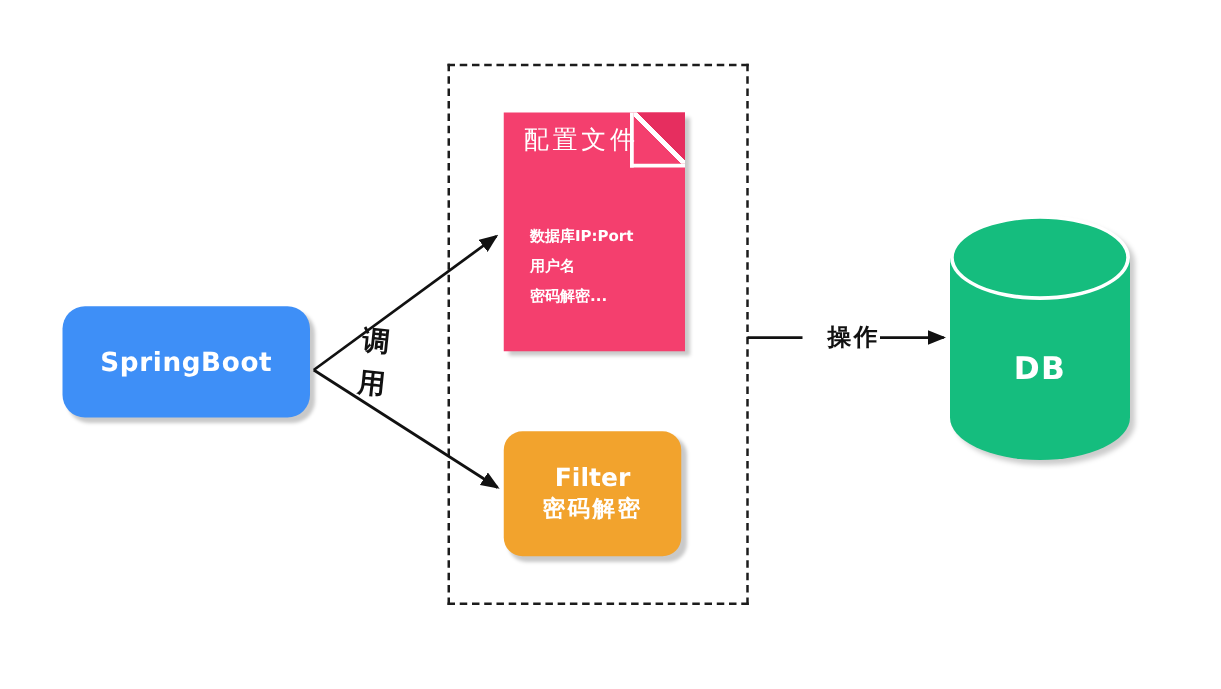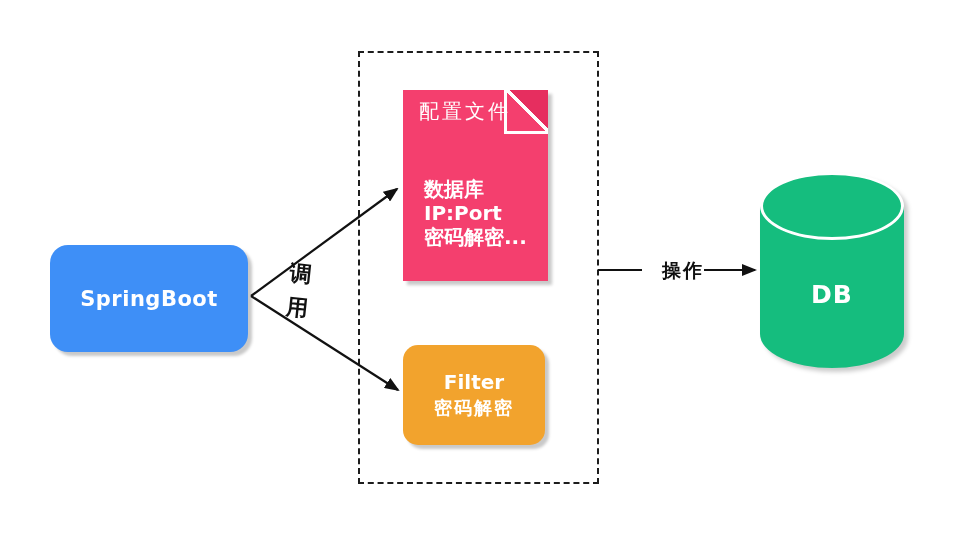--- a/index.html
+++ b/index.html
@@ -5,21 +5,21 @@
   * { margin:0; padding:0; box-sizing:border-box; }
   html,body { background:#ffffff; }
   body { font-family:"DejaVu Sans","Liberation Sans",sans-serif; }
   .canvas {
     position:relative; width:977px; height:551px; background:#ffffff; overflow:hidden;
   }
   .edges { position:absolute; left:0; top:0; width:977px; height:551px; z-index:5; pointer-events:none; }
 
   
   .springboot {
-    position:absolute; left:50px; top:245px; width:198px; height:107px;
+    position:absolute; left:50px; top:245px; width:198px; height:89px;
     border-radius:18px; box-shadow:4px 4px 3px #c9c9c9;
     display:flex; align-items:center; justify-content:center;
     color:#ffffff; font-size:21px; font-weight:bold; z-index:4; letter-spacing:0.5px;
   }
 
   
   .dashed-box {
     position:absolute; left:358px; top:51px; width:241px; height:433px;
     border:2px dashed #1c1c1c; z-index:1; background:transparent;
   }
@@ -33,21 +33,21 @@
     position:absolute; top:0; right:0; width:44px; height:44px;
     border-left:3px solid #ffffff; border-bottom:3px solid #ffffff;
     background:linear-gradient(to bottom left,
       #e62e5f 0 calc(50% - 2px),
       #ffffff calc(50% - 2px) calc(50% + 2px),
       #f43f6e calc(50% + 2px) 100%);
   }
   .doc-title {
     position:absolute; left:16px; top:8px; font-size:20px; font-weight:normal; letter-spacing:3px;
   }
-  .doc-lines { position:absolute; left:21px; top:87px; font-size:20px; font-weight:bold; line-height:24px; }
+  .doc-lines { position:absolute; left:21px; top:87px; font-size:12px; font-weight:bold; line-height:24px; }
 
   
   .filter {
     position:absolute; left:403px; top:345px; width:142px; height:100px;
     border-radius:15px; box-shadow:4px 4px 3px #c9c9c9; z-index:4;
     display:flex; flex-direction:column; align-items:center; justify-content:center;
     color:#ffffff; font-weight:bold;
   }
   .filter .l1 { font-size:20px; line-height:26px; }
   .filter .l2 { font-size:18px; line-height:26px; letter-spacing:2px; }
@@ -100,20 +100,21 @@
     <span>SpringBoot</span>
   </div>
 
   <div class="dashed-box"></div>
 
   <div class="doc" style="background: rgb(244, 63, 110);">
     <div class="fold"></div>
     <div class="doc-title">配置文件</div>
     <div class="doc-lines">
       <div>数据库IP:Port</div>
+      <div>用户名</div>
       <div>密码解密...</div>
     </div>
   </div>
 
   <div class="filter" style="background: rgb(242, 163, 45);">
     <div class="l1">Filter</div>
     <div class="l2">密码解密</div>
   </div>
 
   <div class="db">

